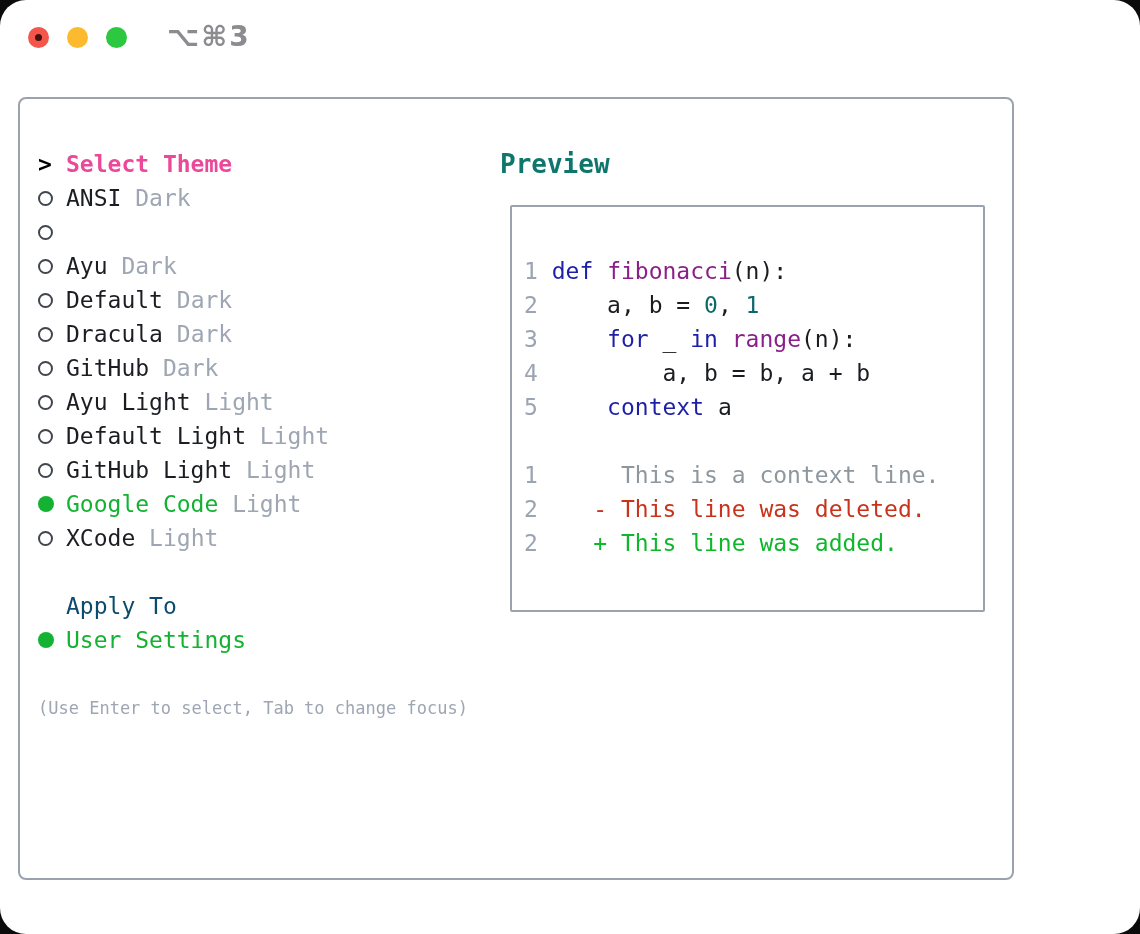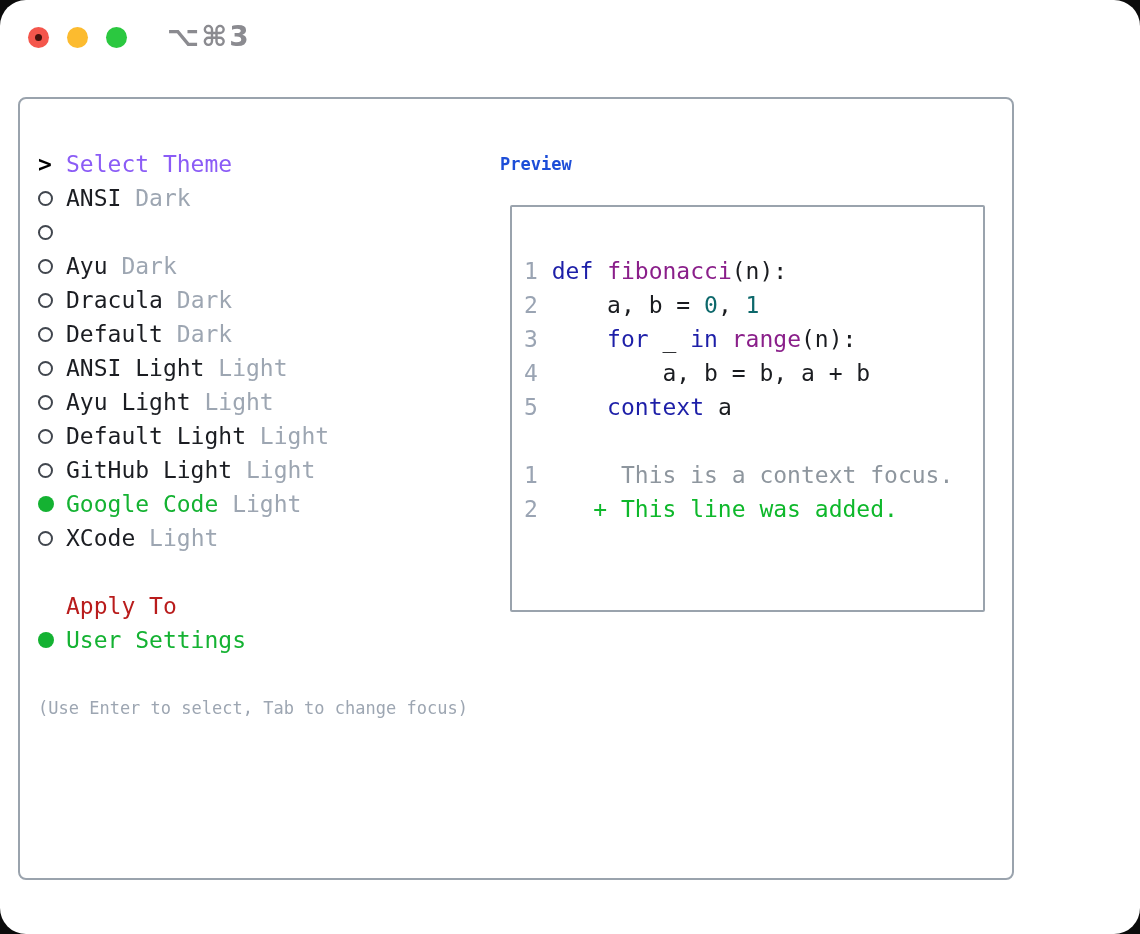--- a/index.html
+++ b/index.html
@@ -26,31 +26,31 @@
   
   .panel{
     position:absolute;left:18px;top:97px;width:996px;height:783px;
     border:2px solid var(--border);border-radius:8px;box-sizing:border-box;
   }
   
   .leftcol{position:absolute;left:18px;top:48px;width:446px}
   .row{display:flex;height:34px;align-items:center;font-size:23px;color:var(--text);white-space:pre}
   .marker{width:28px;flex:0 0 28px;display:flex;align-items:center}
   .prompt{font-weight:bold;color:#000}
-  .hdr{font-weight:normal;color:#8b5cf6}
-  .subhdr{color:#b91c1c}
+  .hdr{font-weight:bold;color:#ec4899}
+  .subhdr{color:#0c4a6e}
   .circle{width:11px;height:11px;border:2.5px solid #41464e;border-radius:50%}
   .circle-sel{width:16px;height:16px;border-radius:50%;background:var(--green)}
   .sel-label{color:var(--green)}
   .muted{color:var(--muted)}
   .spacer{height:34px}
   .help{font-size:17px;line-height:34px;color:var(--muted);width:446px}
   
   .rightcol{position:absolute;left:480px;top:48px;width:506px}
-  .pv-label{font-weight:bold;font-size:17px;height:34px;line-height:34px;color:#1d4ed8}
+  .pv-label{font-weight:bold;font-size:26px;height:34px;line-height:34px;color:#0f766e}
   .pv-box{
     margin-left:10px;margin-top:24px;width:475px;height:407px;
     border:2px solid var(--border);border-radius:2px;box-sizing:border-box;
     padding:47px 0 0 12px;overflow:hidden;
   }
   .cl{height:34px;line-height:34px;font-size:23px;white-space:pre}
   .lnum{color:#9aa4b3}
   .tk-kwd{color:var(--kwd)}
   .tk-fun{color:var(--fun)}
   .tk-lit{color:var(--lit)}
@@ -78,23 +78,23 @@
     <div class="leftcol">
       <div class="row">
         <span class="marker prompt">&gt;</span>
         <span class="hdr">Select Theme</span>
       </div>
 
       <div>
           <div class="row"><span class="marker"><span class="circle"></span></span><span>ANSI<span class="muted"> Dark</span></span></div>
           <div class="row"><span class="marker"><span class="circle"></span></span></div>
           <div class="row"><span class="marker"><span class="circle"></span></span><span>Ayu<span class="muted"> Dark</span></span></div>
+          <div class="row"><span class="marker"><span class="circle"></span></span><span>Default<span class="muted"> Dark</span></span></div>
           <div class="row"><span class="marker"><span class="circle"></span></span><span>Dracula<span class="muted"> Dark</span></span></div>
-          <div class="row"><span class="marker"><span class="circle"></span></span><span>Default<span class="muted"> Dark</span></span></div>
-          <div class="row"><span class="marker"><span class="circle"></span></span><span>ANSI Light<span class="muted"> Light</span></span></div>
+          <div class="row"><span class="marker"><span class="circle"></span></span><span>GitHub<span class="muted"> Dark</span></span></div>
           <div class="row"><span class="marker"><span class="circle"></span></span><span>Ayu Light<span class="muted"> Light</span></span></div>
           <div class="row"><span class="marker"><span class="circle"></span></span><span>Default Light<span class="muted"> Light</span></span></div>
           <div class="row"><span class="marker"><span class="circle"></span></span><span>GitHub Light<span class="muted"> Light</span></span></div>
           <div class="row"><span class="marker"><span class="circle-sel"></span></span><span class="sel-label">Google Code<span class="muted"> Light</span></span></div>
           <div class="row"><span class="marker"><span class="circle"></span></span><span>XCode<span class="muted"> Light</span></span></div>
         </div>
 
       <div class="spacer"></div>
       <div class="row">
         <span class="marker"></span>
@@ -111,19 +111,20 @@
 
     <div class="rightcol">
       <div class="pv-label">Preview</div>
       <div class="pv-box">
           <div class="cl"><span class="lnum">1</span><span class="tk-pln"> </span><span class="tk-kwd">def</span><span class="tk-pln"> </span><span class="tk-fun">fibonacci</span><span class="tk-pln">(n):</span></div>
           <div class="cl"><span class="lnum">2</span><span class="tk-pln">     a, b = </span><span class="tk-lit">0</span><span class="tk-pln">, </span><span class="tk-lit">1</span></div>
           <div class="cl"><span class="lnum">3</span><span class="tk-pln">     </span><span class="tk-kwd">for</span><span class="tk-pln"> _ </span><span class="tk-kwd">in</span><span class="tk-pln"> </span><span class="tk-fun">range</span><span class="tk-pln">(n):</span></div>
           <div class="cl"><span class="lnum">4</span><span class="tk-pln">         a, b = b, a + b</span></div>
           <div class="cl"><span class="lnum">5</span><span class="tk-pln">     </span><span class="tk-kwd">context</span><span class="tk-pln"> a</span></div>
           <div class="cl"></div>
-          <div class="cl"><span class="lnum">1</span><span class="diff-context">      This is a context focus.</span></div>
+          <div class="cl"><span class="lnum">1</span><span class="diff-context">      This is a context line.</span></div>
+          <div class="cl"><span class="lnum">2</span><span class="diff-del">    - This line was deleted.</span></div>
           <div class="cl"><span class="lnum">2</span><span class="diff-add">    + This line was added.</span></div>
         </div>
     </div>
 
   </div>
 </div>
 
 </body></html>

